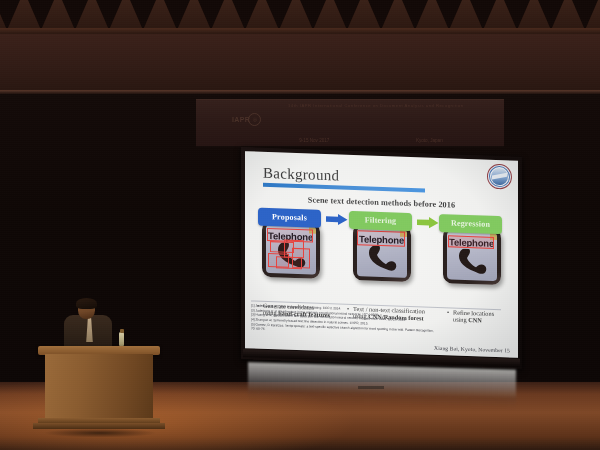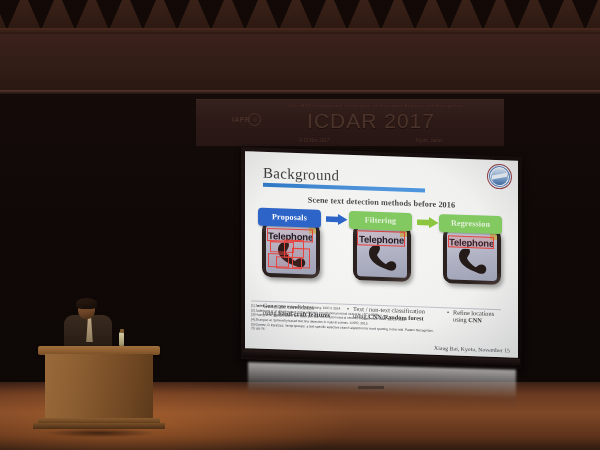--- a/index.html
+++ b/index.html
@@ -356,21 +356,20 @@
   <div class="wall-upper"></div>
   <div class="wall-lip2"></div>
   <div class="wall-dark"></div>
 
   <div class="banner">
     <div class="iapr-logo">
       <span class="iapr-text">IAPR</span>
       <span class="iapr-seal">◎</span>
     </div>
     <div class="banner-smalltop">14th IAPR International Conference on Document Analysis and Recognition</div>
-    <div class="banner-title">ICDAR 2017</div>
     <div class="banner-smallbot">
       <span>9-15 Nov 2017</span>
       <span>Kyoto, Japan</span>
     </div>
   </div>
 
   <div class="screen-frame">
     <div class="screen">
       <div class="slide">
 

